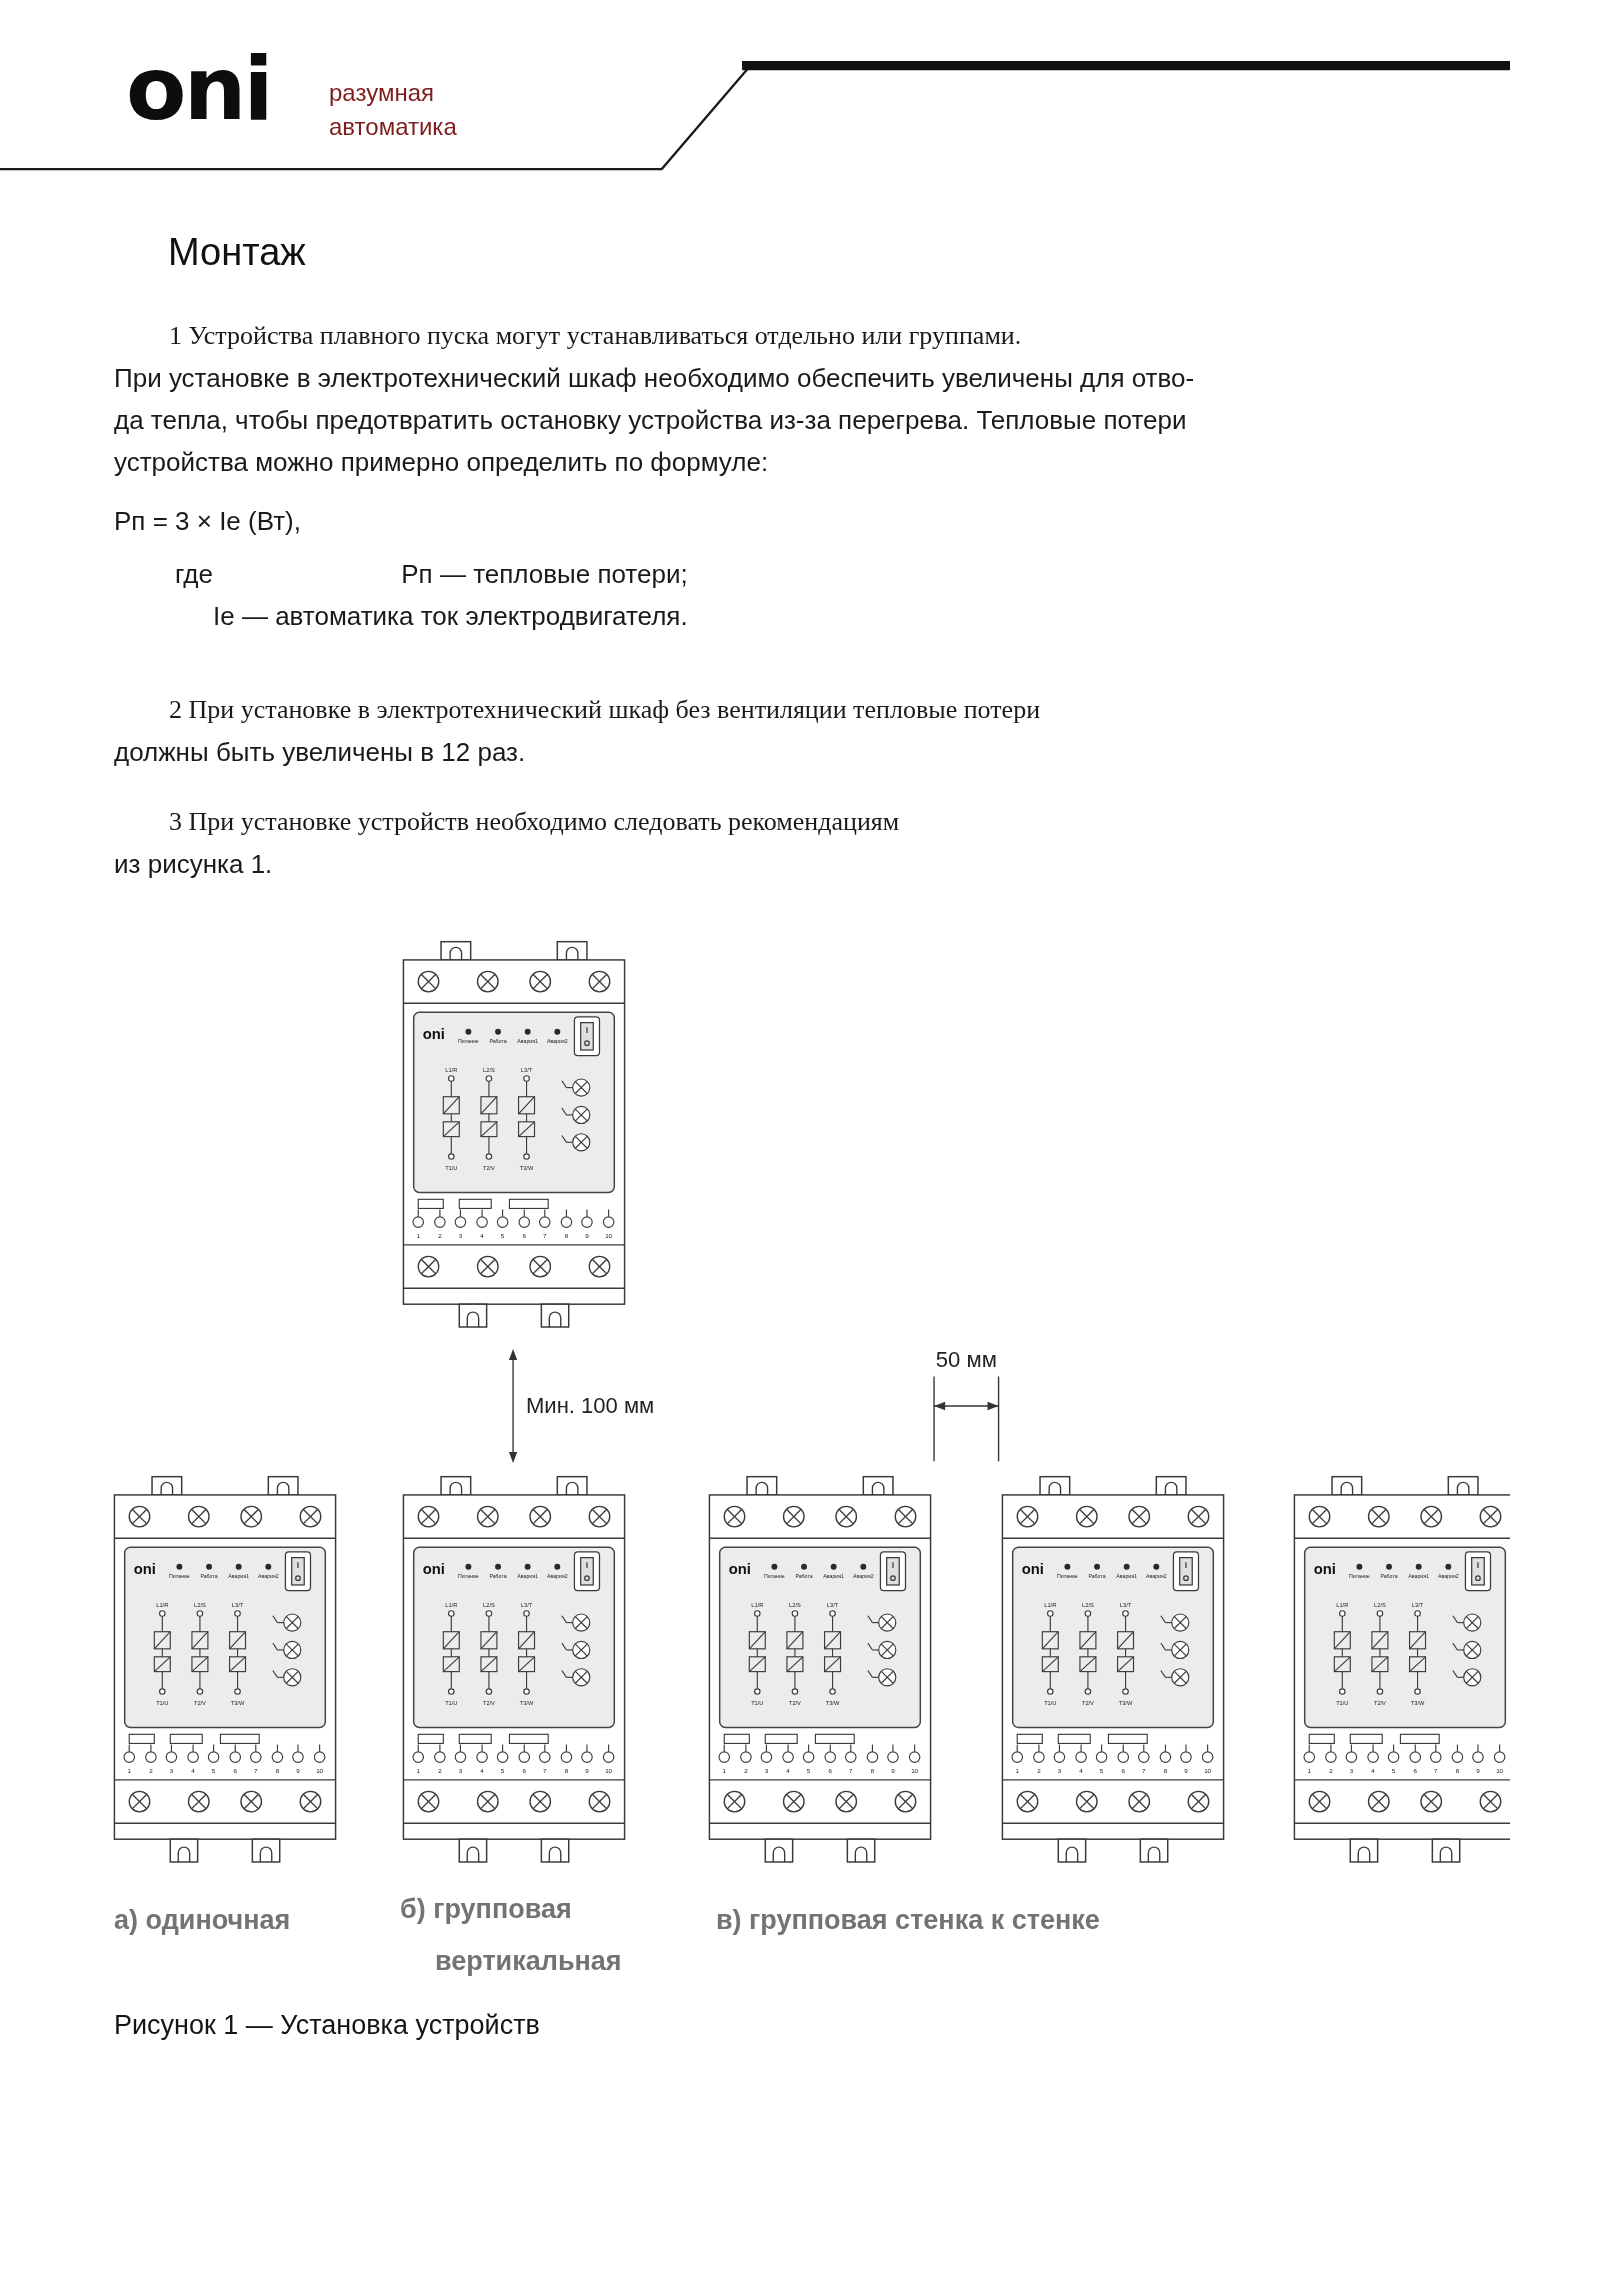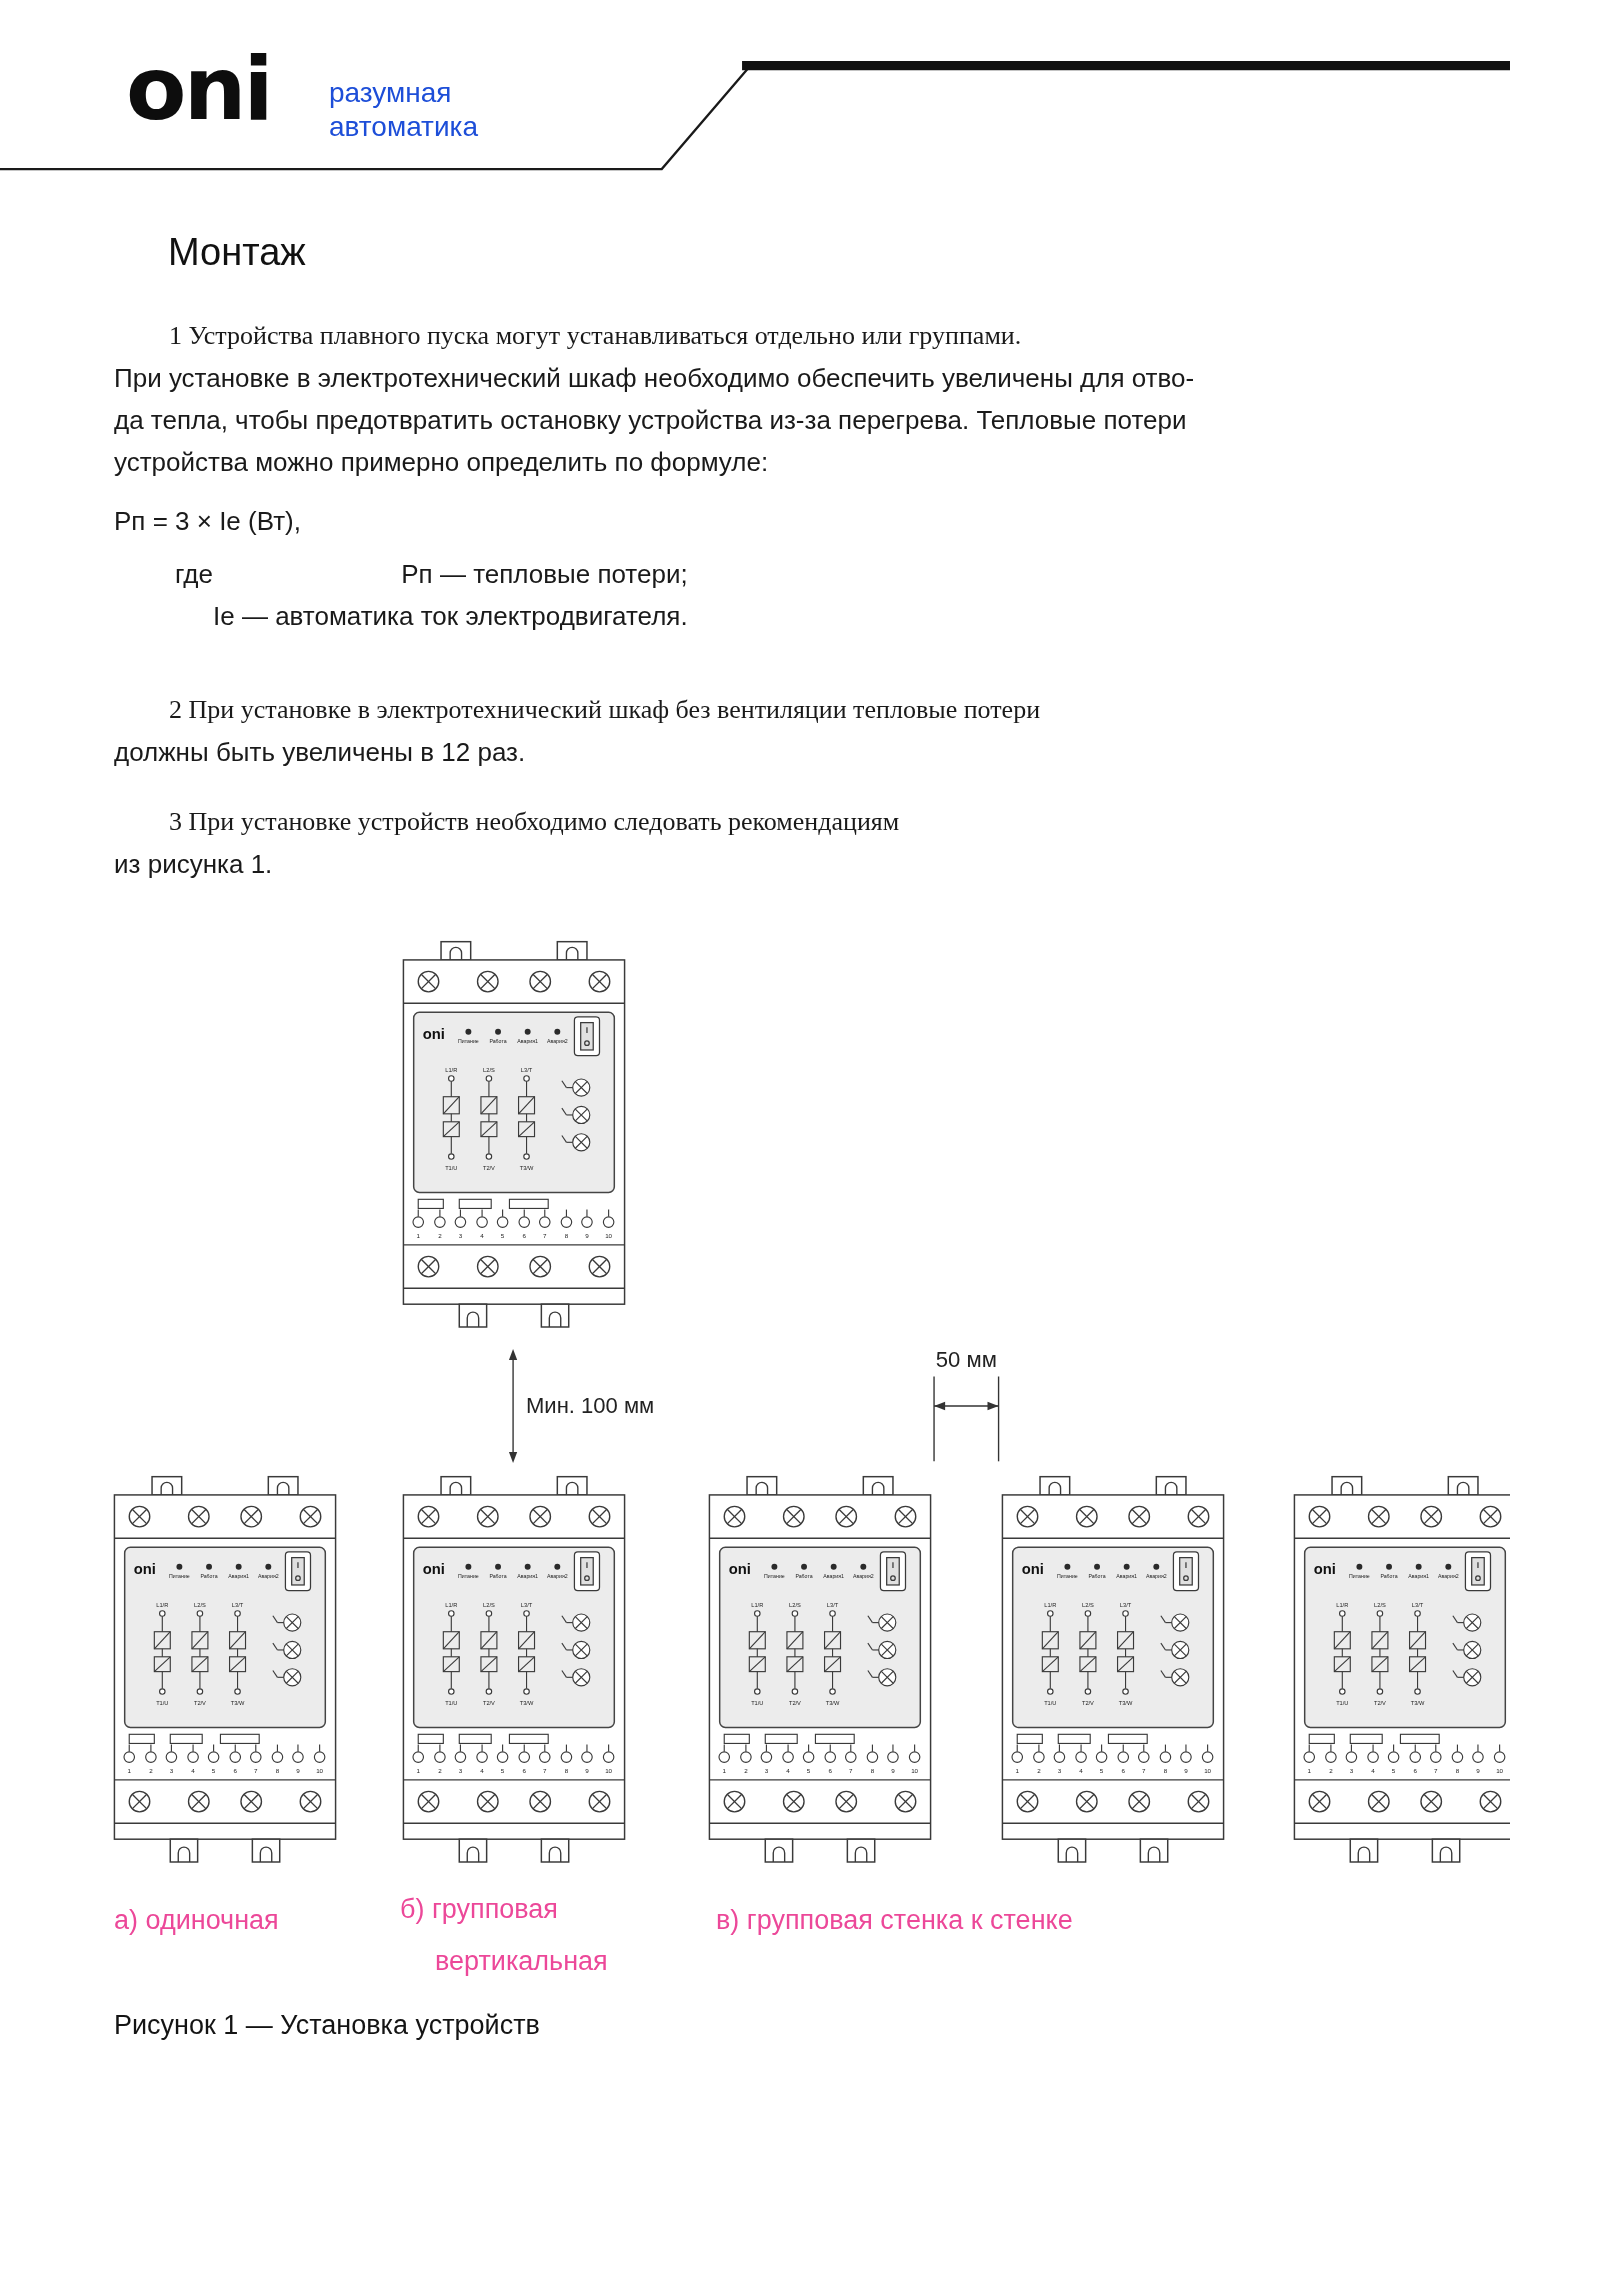--- a/index.html
+++ b/index.html
@@ -3,39 +3,39 @@
 <meta charset="utf-8">
 <style>
   * { margin:0; padding:0; box-sizing:border-box; }
   html, body { background:#ffffff; }
   body { font-family:"Liberation Sans","DejaVu Sans",sans-serif; color:#1a1a1a; }
   .page { position:relative; width:1510px; height:2294px; background:#fff; overflow:hidden; }
 
   
   .logo { position:absolute; left:126px; top:37px; font-size:88px; font-weight:bold;
           letter-spacing:-2.8px; color:#0d0d0d; font-family:"DejaVu Sans",sans-serif; }
-  .tagline { position:absolute; left:329px; top:76px; font-size:28px; line-height:34px; color:#1d4ed8; }
+  .tagline { position:absolute; left:329px; top:76px; font-size:24px; line-height:34px; color:#7f1d1d; }
   .swoosh { position:absolute; left:0; top:0; }
 
   
   .textcol { position:absolute; left:114px; top:231px; width:1394px; }
   .heading { font-size:38px; font-weight:400; margin:0 0 41px 54px; color:#111; }
   .line { font-size:26px; line-height:42px; }
   .indent1 { padding-left:55px;font-family:Liberation Serif, serif; }
   .formula { text-align:left; font-size:26px; line-height:42px; margin-top:16.6px; }
   .where { display:flex; margin-top:11px;text-align:right; }
   .where-word { width:99px; font-size:26px; line-height:42px; }
   .mt56 { margin-top:52px; }
   .mt30 { margin-top:28px; }
 
   
   .device-slot { position:absolute; width:228px; }
   .device-slot svg { display:block; width:100%; height:auto; }
   .dim { position:absolute; }
-  .fig-label { position:absolute; font-size:27px; color:#ec4899; }
+  .fig-label { position:absolute; font-size:27px; color:#737373;font-weight:bold; }
   .fig-caption { position:absolute; font-size:27px; color:#141414; }
   svg text { font-family:"Liberation Sans","DejaVu Sans",sans-serif; }
 </style>
 </head>
 <body>
 
 <svg width="0" height="0" style="position:absolute" aria-hidden="true">
   <defs>
     <g id="screw">
       <circle cx="0" cy="0" r="9" fill="#fff"></circle>

